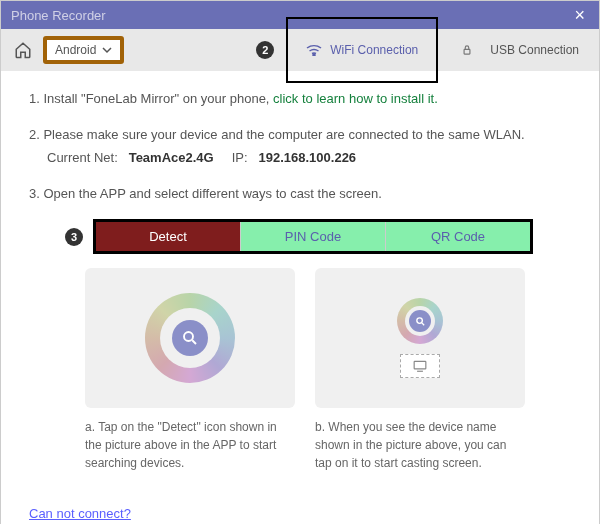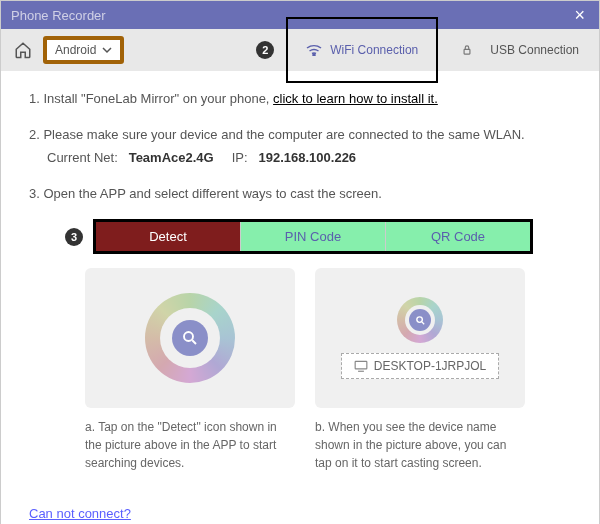--- a/index.html
+++ b/index.html
@@ -11,21 +11,21 @@
 .toolbar { background: #e8e8e8; height: 42px; display: flex; align-items: center; padding: 0 10px; gap: 8px; }
 .home-btn { width: 24px; height: 24px; display: flex; align-items: center; justify-content: center; cursor: pointer; }
 .dropdown { background: #fff; border: 4px solid #a16207; border-radius: 3px; padding: 3px 8px; font-size: 12px; display: flex; align-items: center; gap: 6px; cursor: pointer; }
 .toolbar .spacer2 { flex: 1; }
 .conn-group { display: flex; align-items: center; gap: 12px; }
 .step-badge { width: 18px; height: 18px; border-radius: 50%; background: #333; color: #fff; font-size: 11px; display: flex; align-items: center; justify-content: center; font-weight: bold; flex-shrink: 0; }
 .conn-btn { border: 2px solid #000; padding: 24px 18px; display: flex; align-items: center; gap: 8px; cursor: pointer; font-size: 12px; color: #5a5fac; }
 .conn-plain { padding: 6px 10px; display: flex; align-items: flex-end; gap: 16px; cursor: pointer; font-size: 12px; color: #555; }
 .content { padding: 18px 28px 14px 28px; }
 .step-line { font-size: 13px; color: #555; margin-bottom: 16px; line-height: 1.5; }
-.link { color: #000000; text-decoration: underline; cursor: pointer; }
+.link { color: #15803d; cursor: pointer; }
 .netinfo { padding-left: 18px; font-size: 13px; color: #555; margin-top: 4px; }
 .netinfo b { color: #333; font-weight: bold; }
 .tab-wrap { display: flex; align-items: center; margin: 6px 0 14px 36px; gap: 10px; }
 .tabs { border: 3px solid #000; display: flex; width: 440px; }
 .tab { flex: 1; text-align: center; padding: 7px 0; font-size: 13px; cursor: pointer; background: #86efac; color: #5a5fac; }
 .tab.active { background: #7f1d1d; color: #fff; }
 .tab:not(:last-child) { border-right: 1px solid #ccc; }
 .cards { display: flex; gap: 20px; margin-left: 56px; margin-bottom: 10px; }
 .card { width: 210px; }
 .card-box { background: #f0f0f0; border-radius: 6px; height: 140px; display: flex; flex-direction: column; align-items: center; justify-content: center; gap: 10px; }
@@ -136,21 +136,20 @@
                   <circle cx="10" cy="10" r="6"></circle>
                   <line x1="15" y1="15" x2="20" y2="20"></line>
                 </svg>
             </div>
           </div>
           <div class="device-box">
             <svg width="14" height="12" viewBox="0 0 24 20" fill="none" stroke="#888" stroke-width="2">
                 <rect x="2" y="2" width="20" height="13" rx="1"></rect>
                 <line x1="7" y1="19" x2="17" y2="19"></line>
               </svg>
-            <span>DESKTOP-1JRPJOL</span>
           </div>
         </div>
         <div class="caption">b. When you see the device name shown in the picture above, you can tap on it to start casting screen.</div>
       </div>
     </div>
 
   </div>
 
   <div class="footer">
     <span class="link2">Can not connect?</span>

